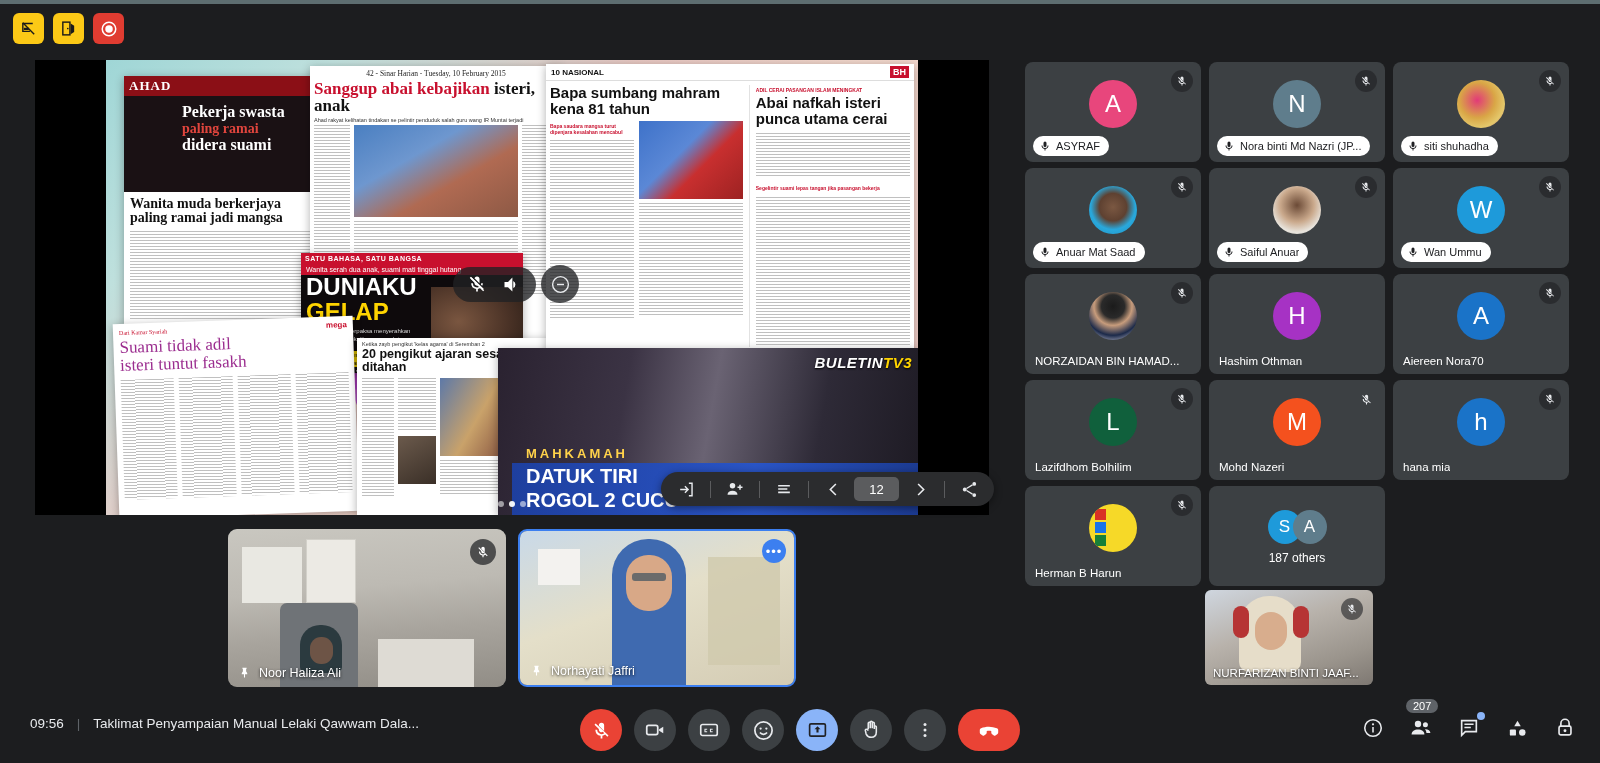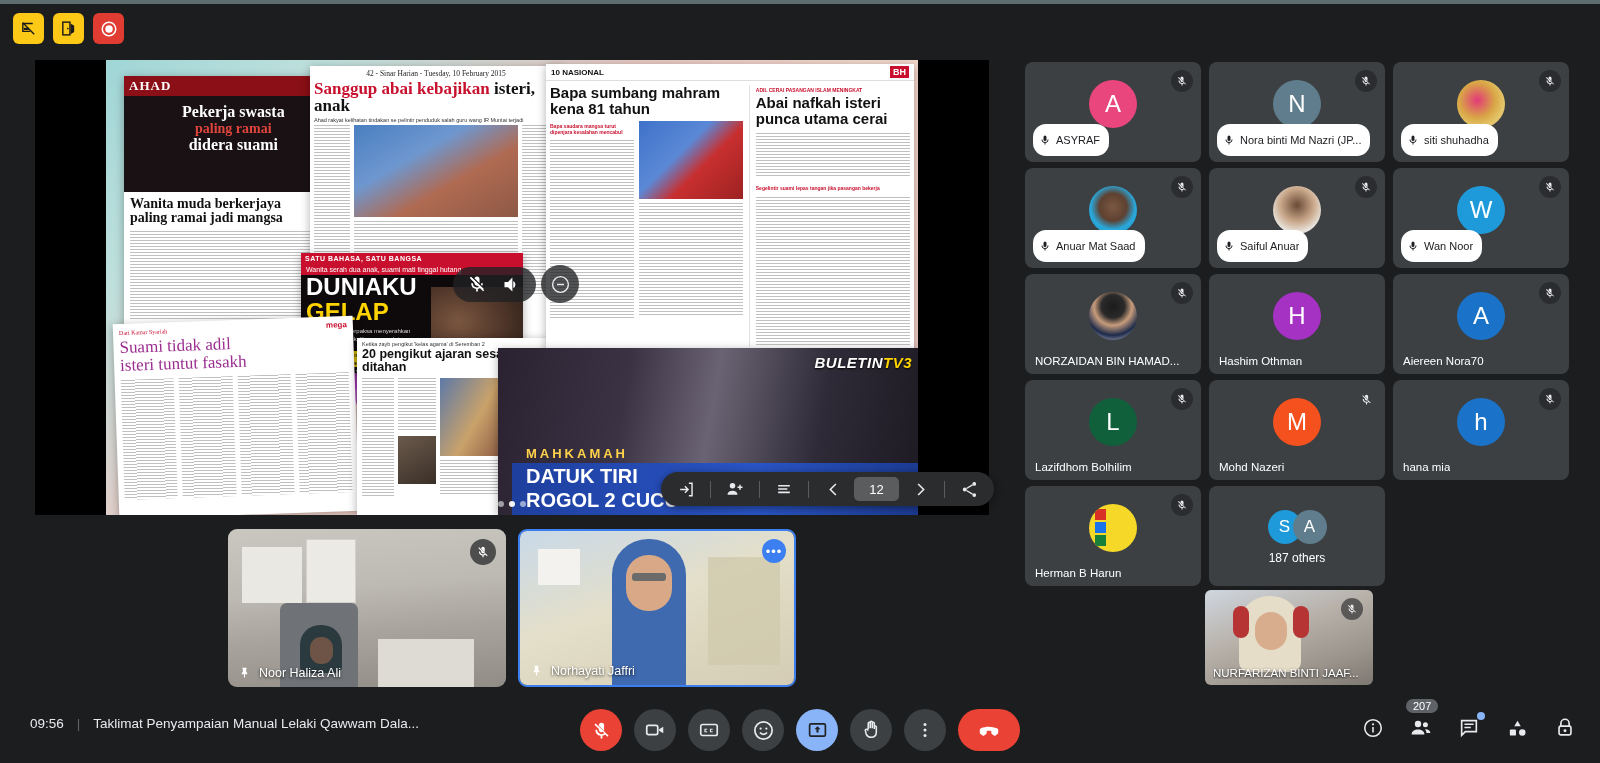--- a/index.html
+++ b/index.html
@@ -73,21 +73,21 @@
   .coltext {
     background: repeating-linear-gradient(
       to bottom, #8c8c8c 0 1px, transparent 1px 3px);
     opacity: .55;
   }
 
   
   .clip1 { left: 18px; top: 16px; width: 205px; height: 260px; }
   .clip1 .hdr { background:#8b0f16; color:#fff; font-family:"Liberation Serif",serif; font-weight:700; font-size:13px; padding:2px 5px; letter-spacing:1px;}
   .clip1 .blackbox { position:relative; height: 96px; background:#1a1114; }
-  .clip1 .blackbox h3 { position:absolute; left:58px; top:8px; color:#fff; font-family:"Liberation Serif",serif; font-size:16px; font-weight:700;text-align:center;}
+  .clip1 .blackbox h3 { position:absolute; left:58px; top:8px; color:#fff; font-family:"Liberation Serif",serif; font-size:16px; font-weight:700;}
   .clip1 .blackbox h3 .red { color:#e0453d; font-size:14px; }
   .clip1 .b2 { padding: 5px 6px; }
   .clip1 .b2 h3 { font-family:"Liberation Serif",serif; font-size:14px; color:#111; font-weight:700; }
 
   
   .clip2 { left: 204px; top: 6px; width: 252px; height: 300px; }
   .clip2 .date { text-align:center; font-family:"Liberation Serif",serif; font-size:7.5px; color:#222; padding-top:3px;}
   .clip2 h3 { font-family:"Liberation Serif",serif; font-weight:700; font-size:17px; color:#c8102e; padding:2px 4px 0; }
   .clip2 h3 em { color:#111; font-style:normal; }
   .clip2 .sub { font-size:5.5px; color:#333; padding:2px 4px; }
@@ -213,21 +213,21 @@
     position:absolute; right:8px; top:8px; width:22px; height:22px; border-radius:50%;
     background:rgba(32,33,36,.62); display:flex; align-items:center; justify-content:center;
   }
   .ptile .mic.flat { background:transparent; }
   .nm-plain {
     position:absolute; left:10px; bottom:7px; color:#fff; font-size:11.5px;
     white-space:nowrap; overflow:hidden; text-overflow:ellipsis; max-width:158px;
   }
   .nm-pill {
     position:absolute; left:8px; bottom:6px; background:#fff; border-radius:13px;
-    height:32px; display:flex; align-items:center; gap:5px; padding:0 9px 0 6px;
+    height:20px; display:flex; align-items:center; gap:5px; padding:0 9px 0 6px;
     color:#202124; font-size:11px; max-width:160px;
   }
   .nm-pill span.t { white-space:nowrap; overflow:hidden; text-overflow:ellipsis; }
   .others-wrap { display:flex; flex-direction:column; align-items:center; gap:7px; margin-top:2px;}
   .others-av { display:flex; }
   .others-av div { width:34px; height:34px; border-radius:50%; display:flex; align-items:center; justify-content:center; color:#fff; font-size:17px;}
   .others-av div:last-child { margin-left:-9px; }
   .others-txt { color:#fff; font-size:12px; }
 
   
@@ -611,21 +611,21 @@
         </div>
       <div class="mic">
         <svg width="12" height="12" viewBox="0 0 24 24">
             <path fill="#e8eaed" d="M15 6a3 3 0 0 0-6 0v.6l6 6V6zM5.3 4 4 5.3l5 5V11a3 3 0 0 0 4.6 2.5l1.5 1.5A5 5 0 0 1 7 11H5a7 7 0 0 0 6 6.9V21h2v-3.1a7 7 0 0 0 3.2-1.3l2.5 2.5 1.3-1.3z"></path>
           </svg>
       </div>
       <div class="nm-pill">
         <svg width="12" height="12" viewBox="0 0 24 24">
             <path fill="#202124" d="M12 14a3 3 0 0 0 3-3V6a3 3 0 1 0-6 0v5a3 3 0 0 0 3 3zm5-3a5 5 0 0 1-10 0H5a7 7 0 0 0 6 6.9V21h2v-3.1A7 7 0 0 0 19 11h-2z"></path>
           </svg>
-        <span class="t">Wan Noor</span>
+        <span class="t">Wan Ummu</span>
       </div>
     </div>
 
     <div class="ptile">
       <div class="photo-av" style="background:radial-gradient(circle at 50% 30%,#1b1b1b 0%,#2a2a2a 28%,#c79c7c 46%,#1c2a4a 70%,#ece7f2 100%)"></div>
       <div class="mic">
         <svg width="12" height="12" viewBox="0 0 24 24">
             <path fill="#e8eaed" d="M15 6a3 3 0 0 0-6 0v.6l6 6V6zM5.3 4 4 5.3l5 5V11a3 3 0 0 0 4.6 2.5l1.5 1.5A5 5 0 0 1 7 11H5a7 7 0 0 0 6 6.9V21h2v-3.1a7 7 0 0 0 3.2-1.3l2.5 2.5 1.3-1.3z"></path>
           </svg>
       </div>

